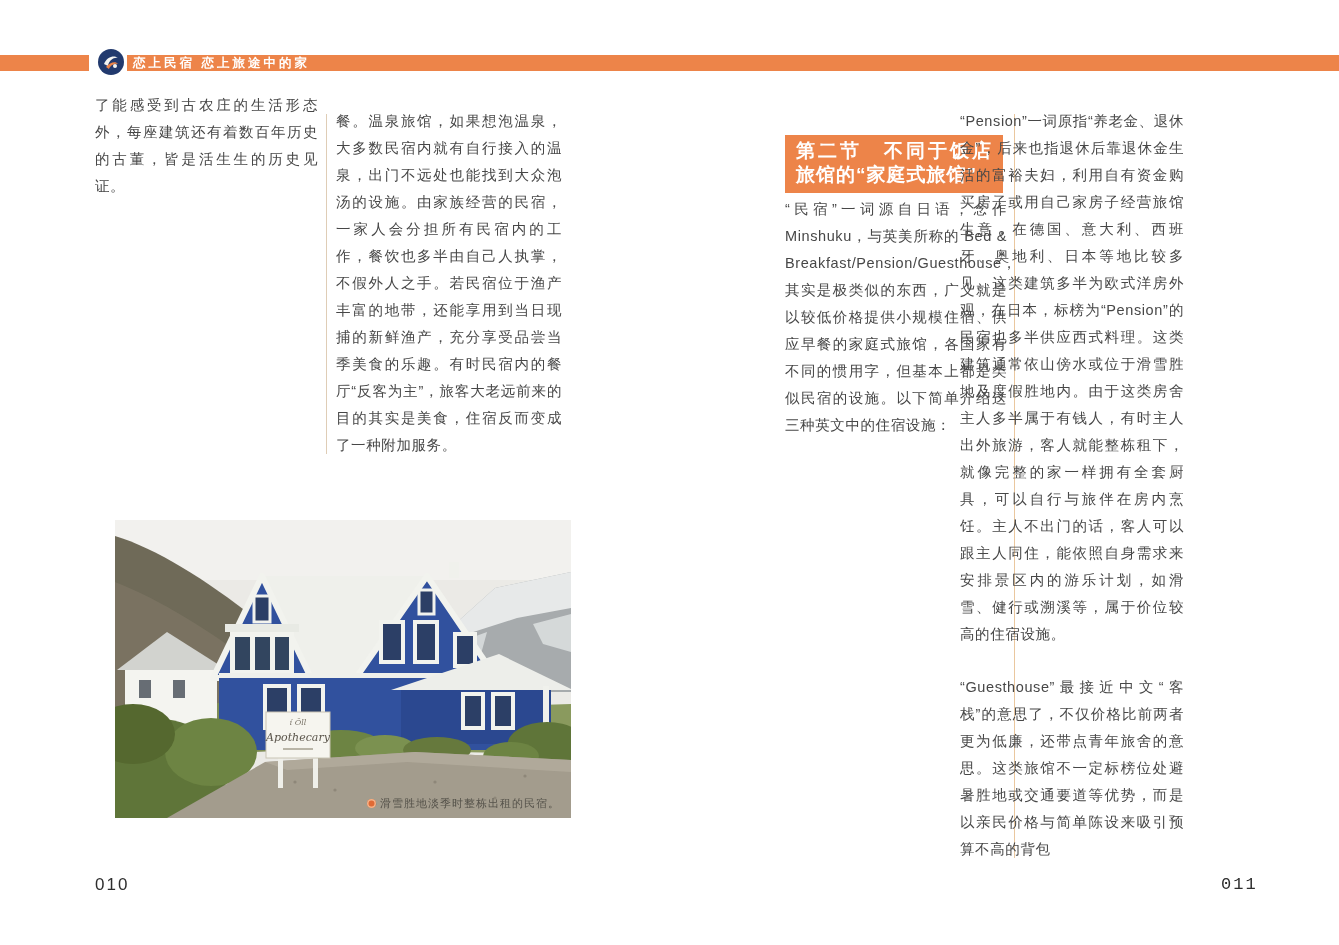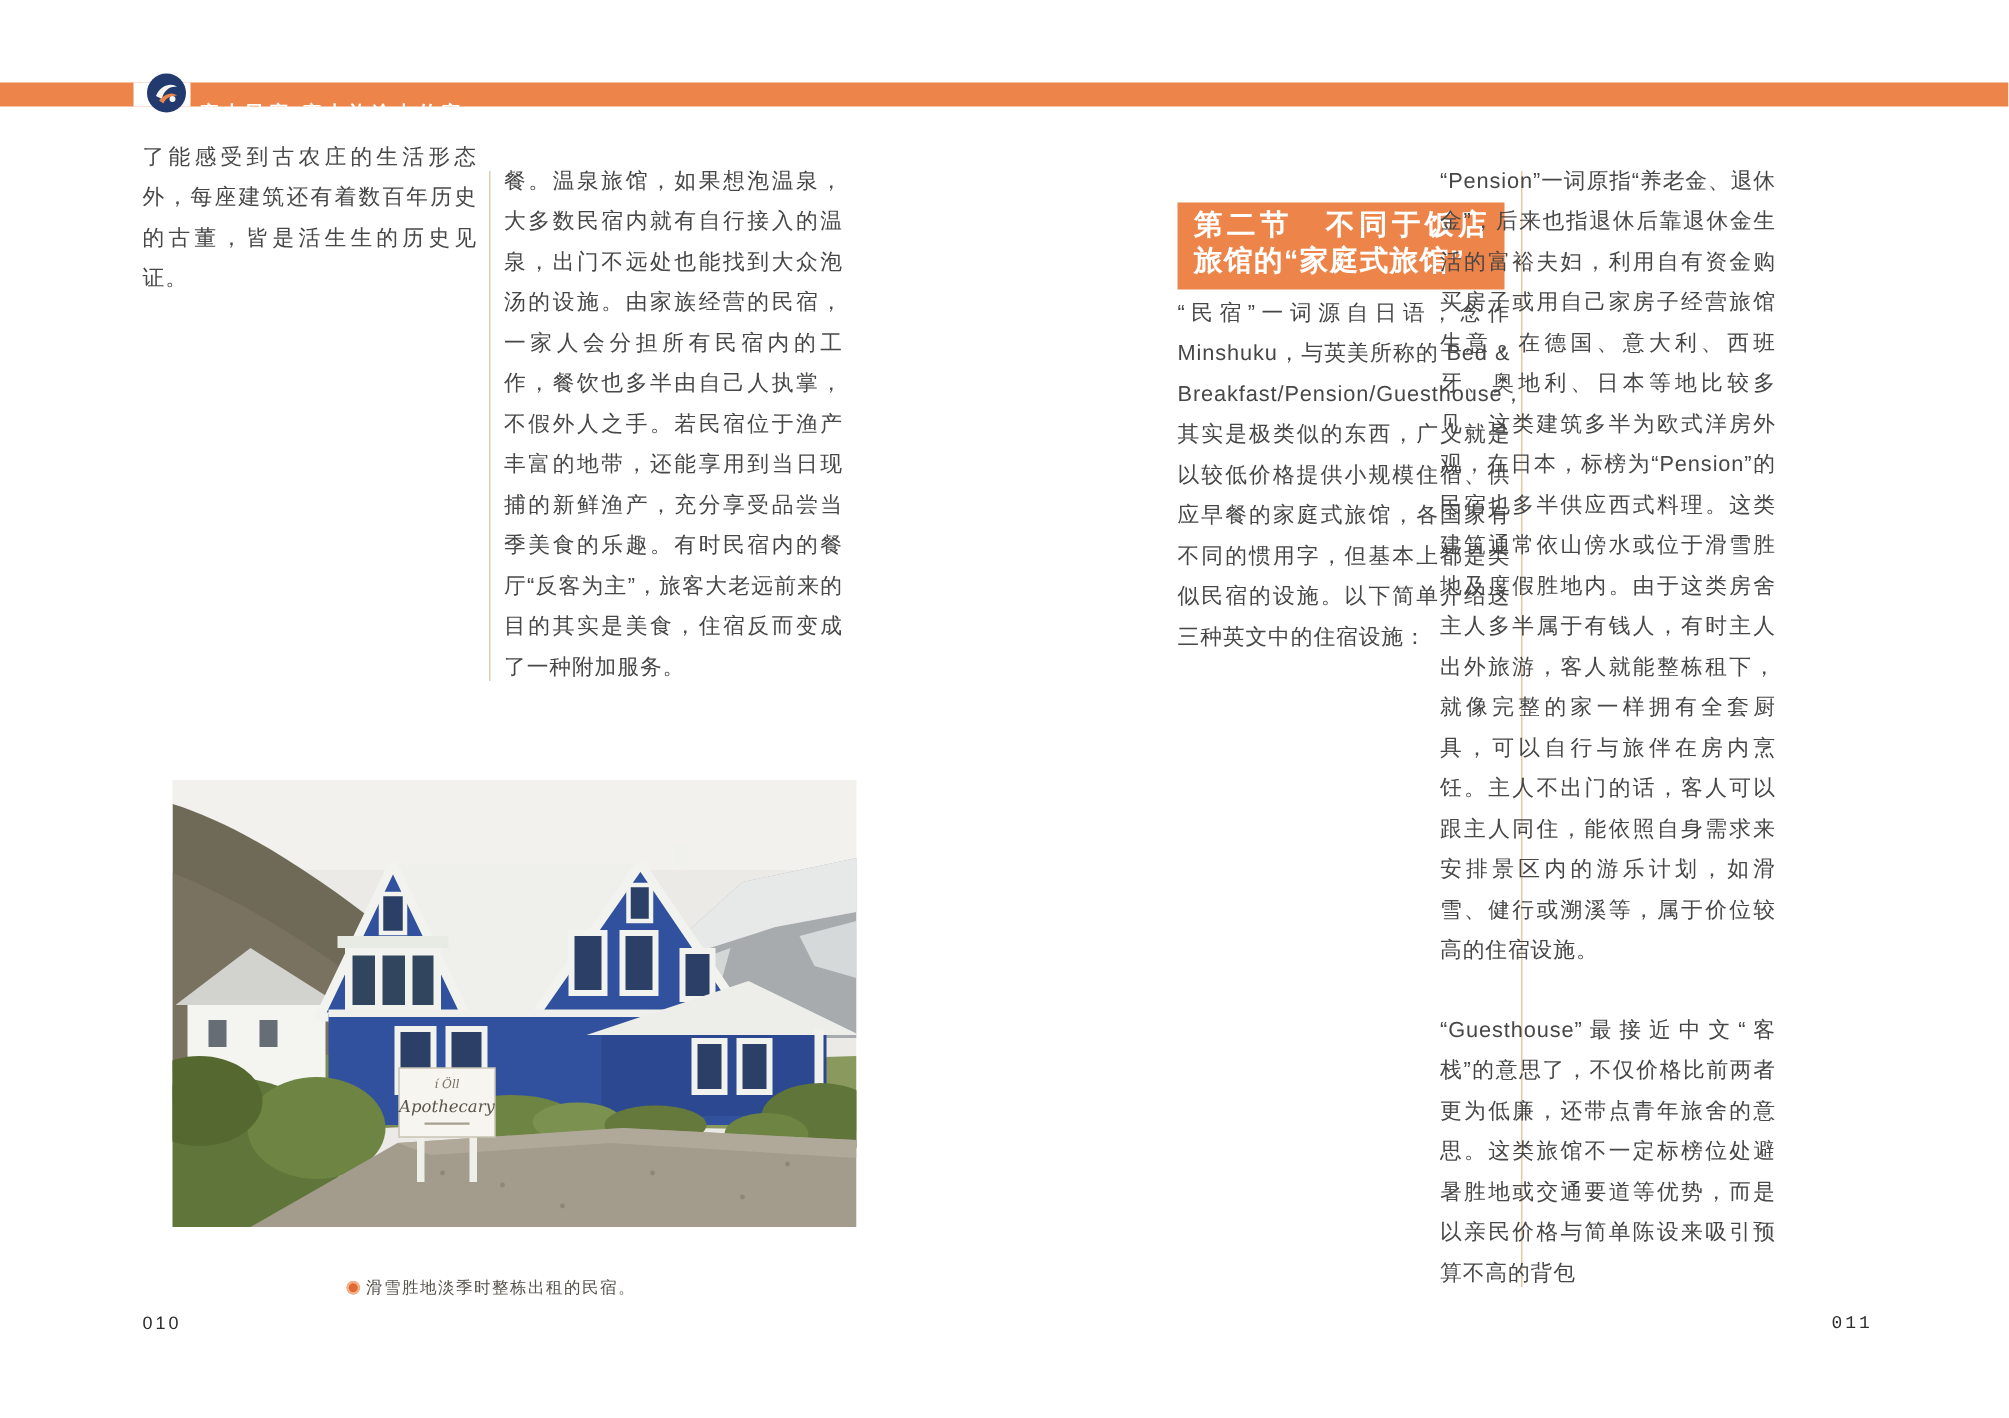--- a/index.html
+++ b/index.html
@@ -9,51 +9,50 @@
     -webkit-font-smoothing:antialiased;
   }
   
   .topbar{position:absolute;left:0;top:55px;width:1339px;height:16px;background:#ED8449;}
   .topbar-notch{position:absolute;left:89px;top:55px;width:38px;height:16px;background:#ffffff;}
   .logo{position:absolute;left:97px;top:48px;width:28px;height:28px;}
   .runhead{
     position:absolute;left:133px;top:56px;height:14px;
     color:#ffffff;font-size:12.5px;font-weight:bold;letter-spacing:3px;line-height:14px;
     white-space:nowrap;
-    margin-top:12px;
   }
   
   .col{position:absolute;text-align:justify;color:#474747;
        font-size:14.5px;line-height:27px;letter-spacing:0.6px;}
   .col p{margin:0 0 26px 0;}
   .col p:last-child{margin-bottom:0;}
   .vdivider{position:absolute;width:1px;background:#dfcdb6;}
   #div-left{left:326px;top:114px;height:340px;}
   #div-right{left:1014px;top:114px;height:744px;background:#eac79e;}
   
   .heading-box{
     position:absolute;left:785px;top:135px;width:196px;
     background:#ED8449;color:#ffffff;font-weight:bold;
     font-size:19px;line-height:24px;letter-spacing:1px;
     padding:4px 11px 6px 11px;text-align:justify;
   }
   
   .photo{position:absolute;left:95px;top:520px;width:364px;height:298px;margin:0;padding-left:20px;}
   .photo svg{display:block;width:456px;height:298px;}
   .caption{
-    position:absolute;left:95px;top:852px;width:465px;text-align:center;
+    position:absolute;left:95px;top:796px;width:465px;text-align:right;
     font-size:11px;color:#55524a;letter-spacing:1px;line-height:14px;white-space:nowrap;
   }
   .cap-icon{
     display:inline-block;width:9px;height:9px;border-radius:50%;
     background:#e06a35;box-shadow:inset 0 0 0 1.5px #f3b38a;
     margin-right:4px;vertical-align:-1px;
   }
   
-  .pagenum{position:absolute;top:875px;font-size:12px;color:#2e2e2e;letter-spacing:2px;}
+  .pagenum{position:absolute;top:875px;font-size:17px;color:#2e2e2e;letter-spacing:2px;}
   #pn-left{left:95px;}
   #pn-right{left:1221px;font-family:Liberation Mono, monospace;}
   .sign-main{font-family:"DejaVu Serif","Liberation Serif",serif;font-style:italic;}
 </style>
 </head>
 <body>
 
 <div class="topbar"></div>
 <div class="topbar-notch"></div>
 <div class="logo">

